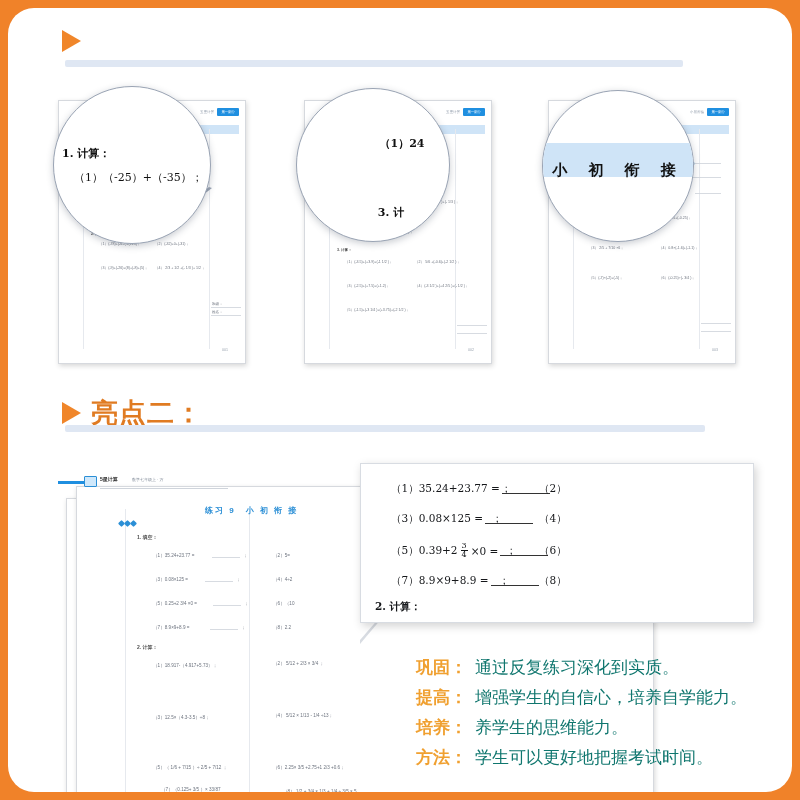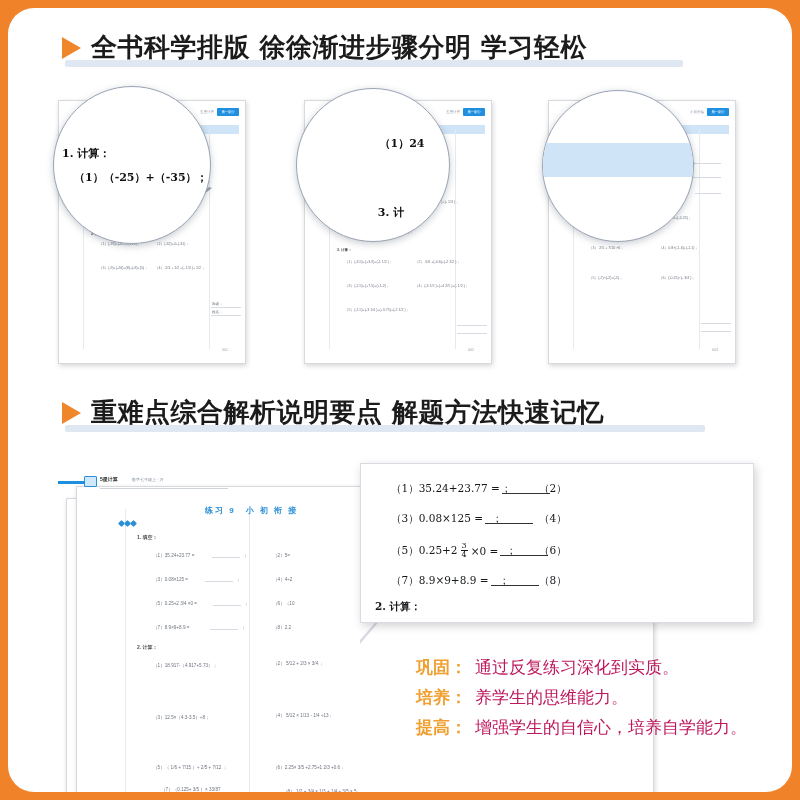--- a/index.html
+++ b/index.html
@@ -65,21 +65,21 @@
     overflow:visible;z-index:30;
   }
   .bubble-inner{
     position:absolute;inset:0;border-radius:50%;overflow:hidden;
     display:flex;flex-direction:column;justify-content:center;
   }
   .bub-tail{
     position:absolute;width:0;height:0;z-index:29;
   }
   .bub-l1{font-size:11px;color:#111;font-weight:bold;font-family:"DejaVu Serif",serif;}
-  .bub-l2{font-size:11px;color:#111;font-family:"DejaVu Serif",serif;font-weight:bold;}
+  .bub-l2{font-size:11px;color:#111;font-family:"DejaVu Serif",serif;}
   .bub-big{
     font-size:15px;letter-spacing:8px;color:#111;font-weight:bold;
     font-family:"DejaVu Serif",serif;text-align:center;
   }
   .bub-band{position:absolute;left:0;right:0;background:#cfe4f7;}
   
   .zoompanel{
     position:absolute;background:#fff;border:1px solid #d8dce2;
     box-shadow:2px 3px 9px rgba(0,0,0,.18);z-index:25;
   }
@@ -95,41 +95,40 @@
   .frac .num{border-bottom:1px solid #15171a;padding:0 1px;}
   .zp-tail{position:absolute;width:0;height:0;z-index:24;}
   
   .benefits{position:absolute;z-index:20;}
   .ben-row{display:flex;align-items:baseline;margin-bottom:7px;}
   .ben-k{
     font-size:17px;font-weight:bold;color:#f0a030;
     font-family:"DejaVu Sans",sans-serif;white-space:nowrap;
   }
   .ben-v{
-    font-size:17px;color:#be185d;margin-left:8px;
+    font-size:17px;color:#0f766e;margin-left:8px;
     font-family:"DejaVu Serif",serif;white-space:nowrap;
   }
   .arrow-stub{position:absolute;height:3px;background:#1f8fe0;}
   .arrow-head{
     position:absolute;width:0;height:0;border-left:6px solid #1f8fe0;
     border-top:4px solid transparent;border-bottom:4px solid transparent;
   }
   .bookicon{
     position:absolute;width:11px;height:9px;background:#cfe8fb;
     border:1px solid #2b8fd6;border-radius:1px;
   }
 </style>
 </head>
 <body>
 
 <div class="frame">
 
   <div class="headline" style="left:54px;top:22px;">
     <span class="tri"></span>
-    <span class="hl-text">全书科学排版 徐徐渐进步骤分明 学习轻松</span>
   </div>
   <div class="hl-underline" style="left:57px;top:52px;width:618px;"></div>
 
   <div class="page" style="left:50px;top:92px;width:186px;height:262px;">
     <div class="pg-hdr">
       <span class="pg-hdr-txt">五星计算</span>
       <span class="pg-tab">第一部分</span>
     </div>
     <div class="pg-bluebar" style="top:24px;"></div>
     <div class="pg-title" style="left:56px;top:12px;">练习 1</div>
@@ -243,26 +242,27 @@
       <div class="bub-l1" style="margin-left:58px;margin-top:26px;">（1）24</div>
       <div class="bub-l2" style="margin-left:36px;margin-top:54px;font-weight:bold;">3. 计</div>
     </div>
   </div>
 
   <div class="bub-tail" style="left:648px;top:180px;border-left:26px solid #9aa4b4;border-top:6px solid transparent;border-bottom:22px solid transparent;"></div>
   <div class="bub-tail" style="left:647px;top:180px;border-left:24px solid #fff;border-top:5px solid transparent;border-bottom:20px solid transparent;"></div>
   <div class="bubble" style="left:534px;top:82px;width:150px;height:150px;">
     <div class="bubble-inner">
       <div class="bub-band" style="top:52px;height:34px;"></div>
+      <div class="bub-big" style="position:relative;z-index:2;margin-top:8px;">小 初 衔 接</div>
     </div>
   </div>
 
   <div class="headline" style="left:54px;top:387px;">
     <span class="tri"></span>
-    <span class="hl-text">重难点综合解析说明要点 解题方法快速记忆</span>
+    <span class="hl-label">亮点二：</span>
   </div>
   <div class="hl-underline" style="left:57px;top:417px;width:640px;"></div>
 
   <div class="page" style="left:58px;top:490px;width:290px;height:300px;"></div>
 
   <div class="page" style="left:68px;top:478px;width:576px;height:312px;overflow:hidden;">
     <div class="pg-sidecol" style="left:48px;top:22px;bottom:0;"></div>
     <div class="pg-sidecol" style="left:172px;top:22px;bottom:0;"></div>
     <div class="diamonds" style="left:42px;top:34px;">
         <i></i>
@@ -323,21 +323,21 @@
     <div class="zp-line" style="left:178px;top:18px;">（2）</div>
 
     <div class="zp-line" style="left:30px;top:48px;">
       <span>（3）0.08×125 =</span>
         <span class="zp-blank"></span>
     </div>
     <div class="zp-line" style="left:131px;top:48px;">；</div>
     <div class="zp-line" style="left:178px;top:48px;">（4）</div>
 
     <div class="zp-line" style="left:30px;top:78px;">
-      <span>（5）0.25+2</span>
+      <span>（5）0.39+2</span>
       <span class="frac">
         <span class="num">3</span>
         <span class="den">4</span>
       </span>
       <span>×0 =</span>
         <span class="zp-blank"></span>
     </div>
     <div class="zp-line" style="left:145px;top:80px;">；</div>
     <div class="zp-line" style="left:178px;top:80px;">（6）</div>
 
@@ -350,22 +350,26 @@
 
     <div class="zp-line" style="left:14px;top:136px;font-weight:bold;">2. 计算：</div>
   </div>
 
   <div class="benefits" style="left:408px;top:648px;">
     <div class="ben-row">
       <span class="ben-k">巩固：</span>
       <span class="ben-v">通过反复练习深化到实质。</span>
     </div>
     <div class="ben-row">
+      <span class="ben-k">提高：</span>
+      <span class="ben-v">增强学生的自信心，培养自学能力。</span>
+    </div>
+    <div class="ben-row">
       <span class="ben-k">培养：</span>
       <span class="ben-v">养学生的思维能力。</span>
     </div>
     <div class="ben-row">
-      <span class="ben-k">提高：</span>
-      <span class="ben-v">增强学生的自信心，培养自学能力。</span>
+      <span class="ben-k">方法：</span>
+      <span class="ben-v">学生可以更好地把握考试时间。</span>
     </div>
   </div>
 
 </div>
 
 </body></html>

